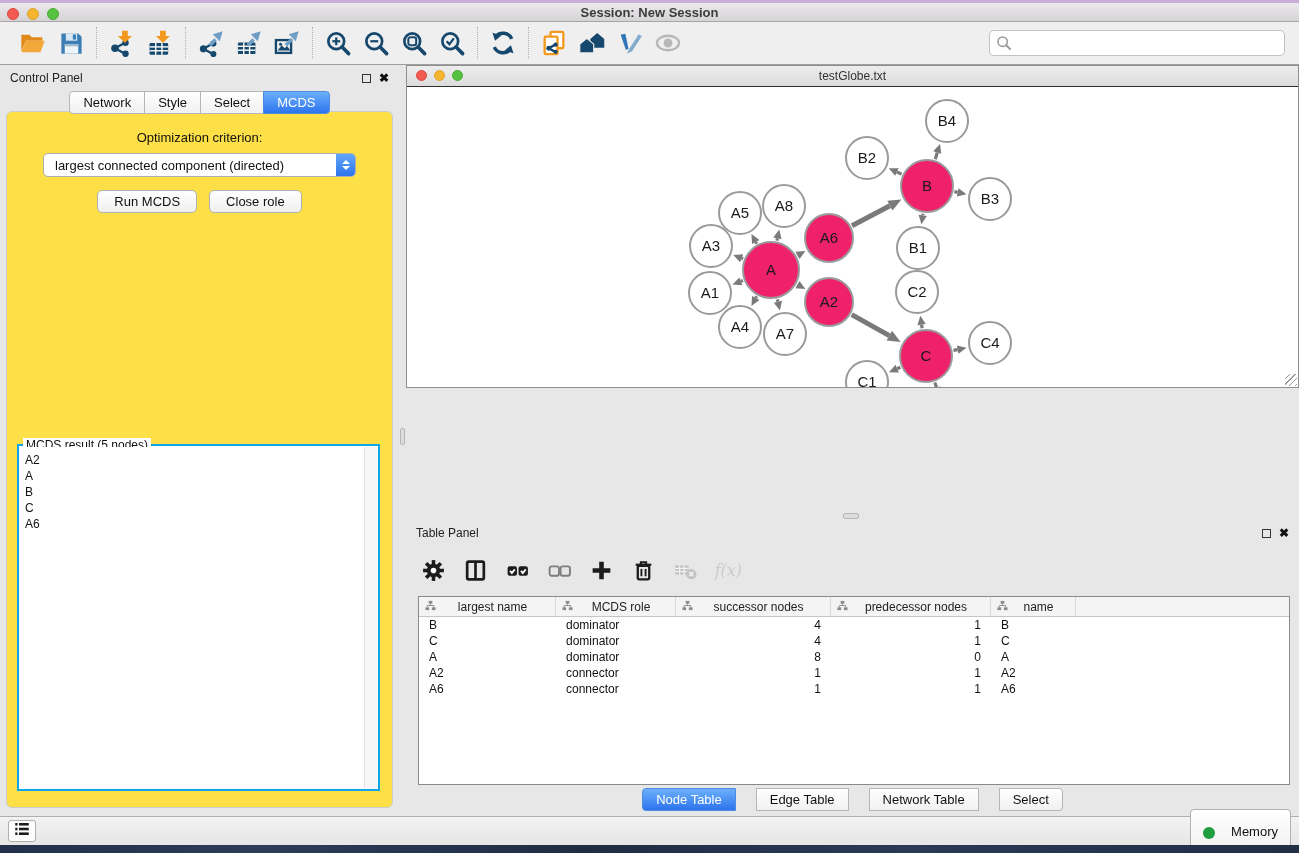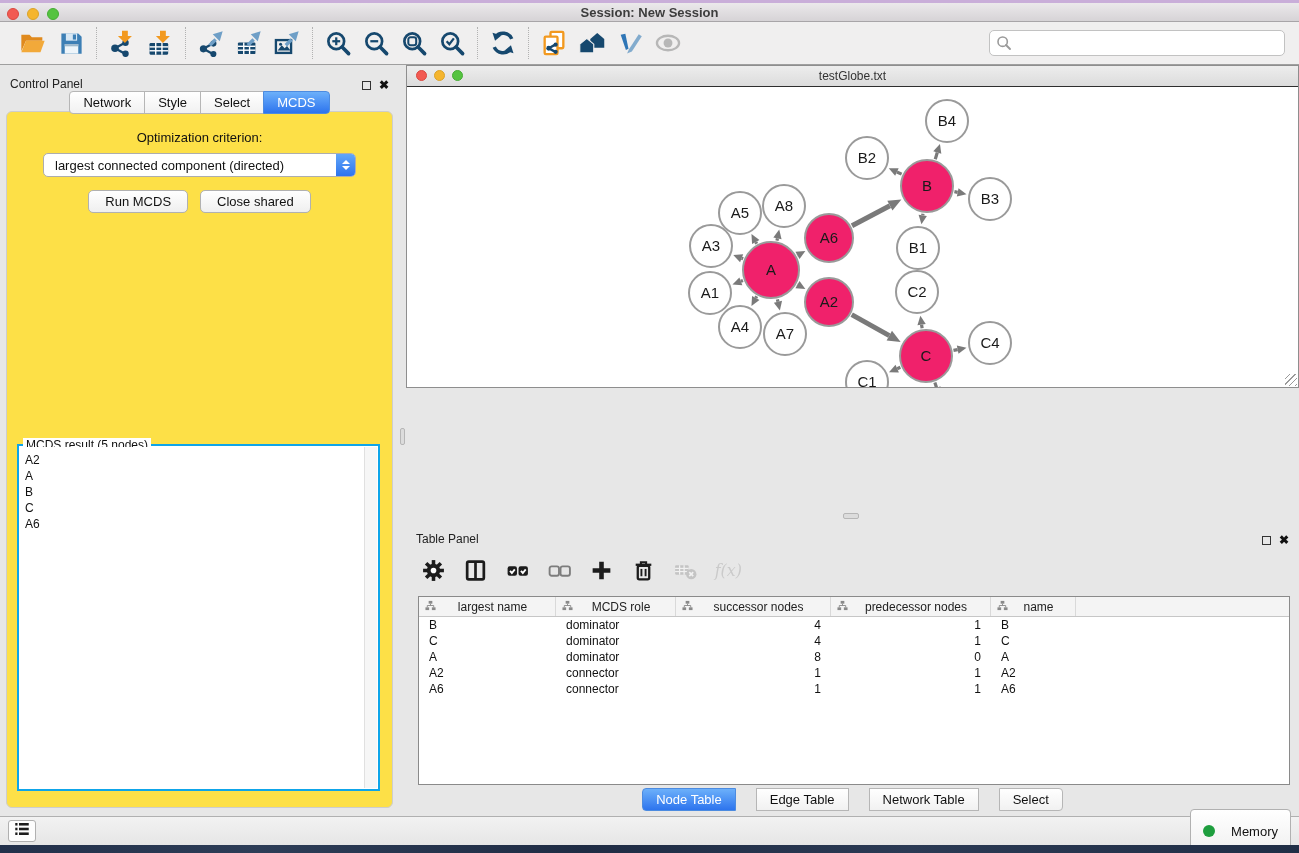--- a/index.html
+++ b/index.html
@@ -29,21 +29,21 @@
     background:transparent; border:none; cursor:default; }
   .tb-btn svg { display:block; }
   .tb-btn.disabled { opacity:.55; filter:grayscale(1); }
   .search-wrap { margin-left:auto; margin-right:6px; position:relative; }
   .search-input { width:296px; height:26px; border:1px solid #c2c2c2; border-radius:5px;
     background:#fff; padding:0 8px 0 26px; font-size:12px; color:#333; outline:none; }
   .search-icon { position:absolute; left:7px; top:5px; }
 
   
   .control-panel { position:absolute; left:0; top:65px; width:399px; height:751px; background:#e7e7e7; }
-  .panel-header { height:26px; display:flex; align-items:flex-end; padding:0 10px; }
+  .panel-header { height:26px; display:flex; align-items:center; padding:0 10px; }
   .panel-header .panel-title { font-size:12px; color:#222; }
   .panel-header .panel-btns { margin-left:auto; display:flex; gap:8px; align-items:center; }
   .float-box { width:9px; height:9px; border:1.5px solid #333; display:inline-block; }
   .close-x { font-size:12px; font-weight:bold; color:#111; line-height:1; }
   .tabs-row { display:flex; justify-content:center; position:relative; z-index:2; }
   .tab { background:linear-gradient(#ffffff,#f1f1f1); border:1px solid #b6b6b6; color:#111;
     font-size:13px; padding:3px 13px; margin-left:-1px; cursor:default; }
   .tab:first-child { border-radius:4px 0 0 4px; margin-left:0; }
   .tab:last-child { border-radius:0 4px 4px 0; }
   .tab.selected { background:linear-gradient(#6cb0fa,#2d74ee); color:#fff; border-color:#4c8be0; }
@@ -106,21 +106,21 @@
   .trow { display:flex; height:16px; align-items:center; font-size:12px; color:#111; }
   .tcell { padding:0 10px; white-space:nowrap; overflow:hidden; }
   .tp-tabs { position:absolute; left:0; right:0; top:268px; display:flex; justify-content:center;gap:21px; }
 
   
   .statusbar { position:absolute; left:0; top:816px; width:100%; height:29px;
     background:linear-gradient(#f2f2f2,#e6e6e6); border-top:1px solid #b0b0b0;
     display:flex; align-items:center; padding:0 8px; }
   .status-list-btn { width:28px; height:22px; background:#fdfdfd; border:1px solid #b0b0b0;
     border-radius:3px; display:flex; align-items:center; justify-content:center; }
-  .memory-btn { margin-left:auto; display:flex; align-items:center; gap:16px;
+  .memory-btn { margin-left:auto; display:flex; align-items:flex-end; gap:16px;
     background:linear-gradient(#ffffff,#f0f0f0); border:1px solid #b1b1b1; border-radius:4px;
     font-size:13px; color:#111; padding:14px 12px; font-family:inherit; }
   .mem-dot { width:12px; height:12px; border-radius:50%; background:#1e9e3e; }
   .wallpaper-strip { position:absolute; left:0; top:845px; width:100%; height:8px;
     background:linear-gradient(90deg,#22304a,#2d3d57 20%,#1f2c44 45%,#2b3a54 70%,#202e46); }
 </style>
 </head>
 <body>
 
 <div id="app">
@@ -335,21 +335,21 @@
       <div class="opt-label">Optimization criterion:</div>
       <div class="combo">
         <span class="combo-text">largest connected component (directed)</span>
         <span class="stepper">
           <span class="chev up"></span>
             <span class="chev down"></span>
         </span>
       </div>
       <div class="btn-row">
         <button class="push-btn">Run MCDS</button>
-        <button class="push-btn">Close shared</button>
+        <button class="push-btn">Close role</button>
       </div>
       <div class="result-fieldset">
         <span class="result-legend">MCDS result (5 nodes)</span>
         <div class="result-list" id="mcds-list">
             <div class="row">A2</div>
             <div class="row">A</div>
             <div class="row">B</div>
             <div class="row">C</div>
             <div class="row">A6</div>
           </div>

